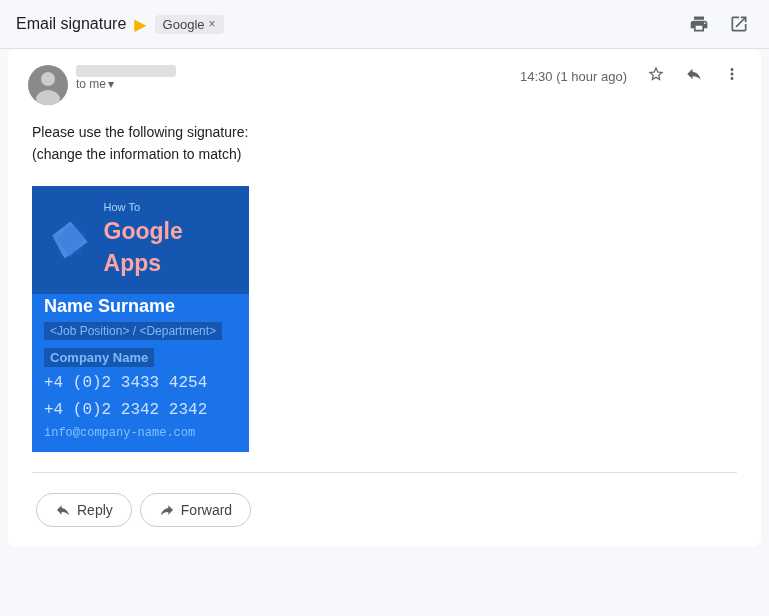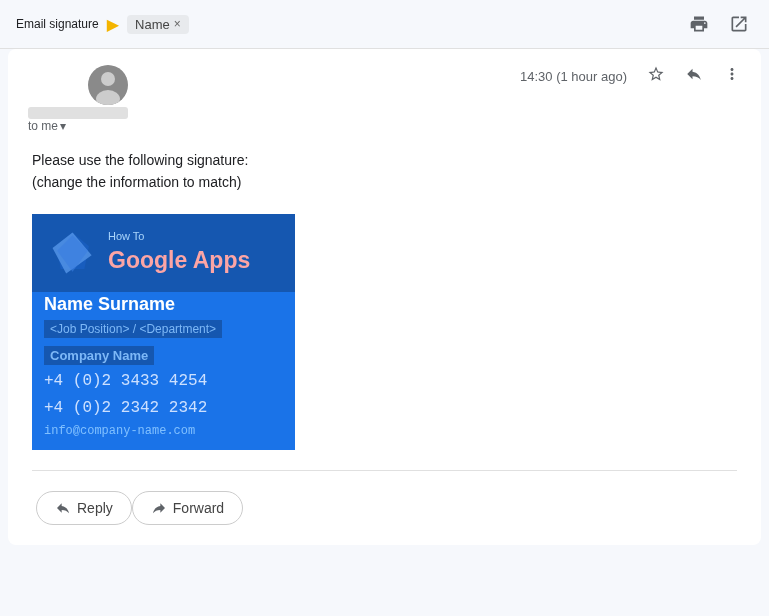--- a/index.html
+++ b/index.html
@@ -20,21 +20,21 @@
       border-bottom: 1px solid #e0e0e0;
     }
 
     .top-bar-left {
       display: flex;
       align-items: center;
       gap: 8px;
     }
 
     .email-title {
-      font-size: 12px;
+      font-size: 16px;
       font-weight: 400;
       color: #202124;
     }
 
     .inbox-arrow {
       color: #f4b400;
       font-size: 16px;
     }
 
     .inbox-badge {
@@ -81,23 +81,22 @@
 
     .email-header {
       display: flex;
       justify-content: space-between;
       align-items: flex-start;
       margin-bottom: 16px;
     }
 
     .sender-info {
       display: flex;
-      align-items: flex-end;
-      gap: 2px;
-      flex-direction: column;
+      align-items: flex-start;
+      gap: 8px;
     }
 
     .avatar {
       width: 40px;
       height: 40px;
       border-radius: 50%;
       background: #bbb;
       overflow: hidden;
       display: flex;
       align-items: center;
@@ -149,21 +148,21 @@
     .email-text {
       font-size: 14px;
       color: #202124;
       line-height: 1.6;
       margin-bottom: 20px;
     }
 
     
     .signature-block {
       background: #1a73e8;
-      width: 263px;
+      width: 217px;
       padding: 0;
       margin-bottom: 20px;
       color: white;
       position: relative;
     }
 
     .sig-logo-row {
       background: #1557b0;
       padding: 14px 16px;
       display: flex;
@@ -252,20 +251,21 @@
     }
 
     .divider {
       border: none;
       border-top: 1px solid #e0e0e0;
       margin: 8px 0;
     }
 
     .action-row {
       display: flex;
+      gap: 8px;
       padding: 12px 4px 4px;
     }
 
     .action-btn {
       display: flex;
       align-items: center;
       gap: 6px;
       border: 1px solid #ccc;
       border-radius: 20px;
       padding: 8px 18px;
@@ -282,21 +282,21 @@
     }
   </style>
 </head>
 <body>
 
 <div class="top-bar">
   <div class="top-bar-left">
     <span class="email-title">Email signature</span>
     <span class="inbox-arrow">▶</span>
     <div class="inbox-badge">
-      <span>Name</span>
+      <span>Google</span>
       <span class="inbox-badge-x">×</span>
     </div>
   </div>
   <div class="top-bar-right">
     <span class="icon-btn">
       <svg width="20" height="20" viewBox="0 0 24 24" fill="#5f6368">
         <path d="M19 8H5c-1.66 0-3 1.34-3 3v6h4v4h12v-4h4v-6c0-1.66-1.34-3-3-3zm-3 11H8v-5h8v5zm3-7c-.55 0-1-.45-1-1s.45-1 1-1 1 .45 1 1-.45 1-1 1zm-1-9H6v4h12V3z"></path>
       </svg>
     </span>
     <span class="icon-btn">

